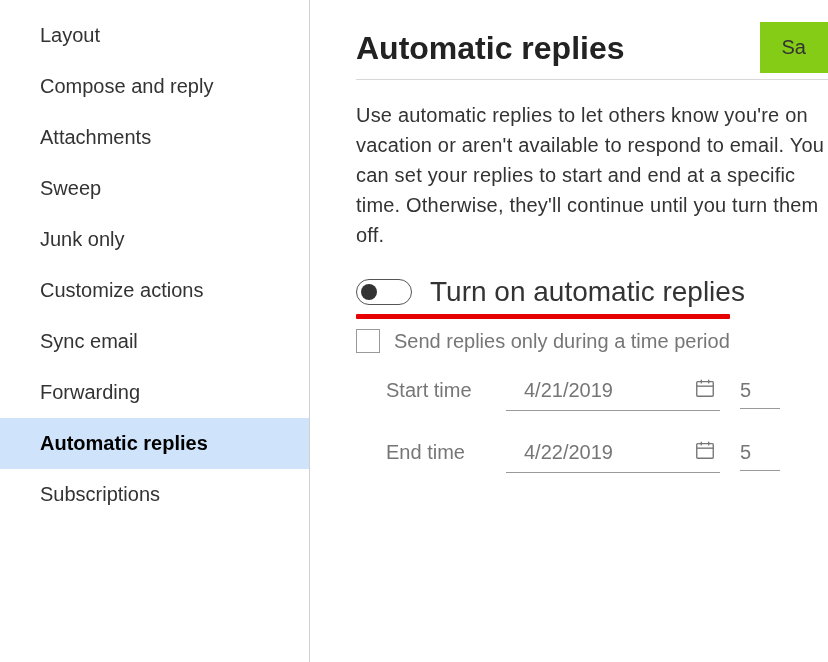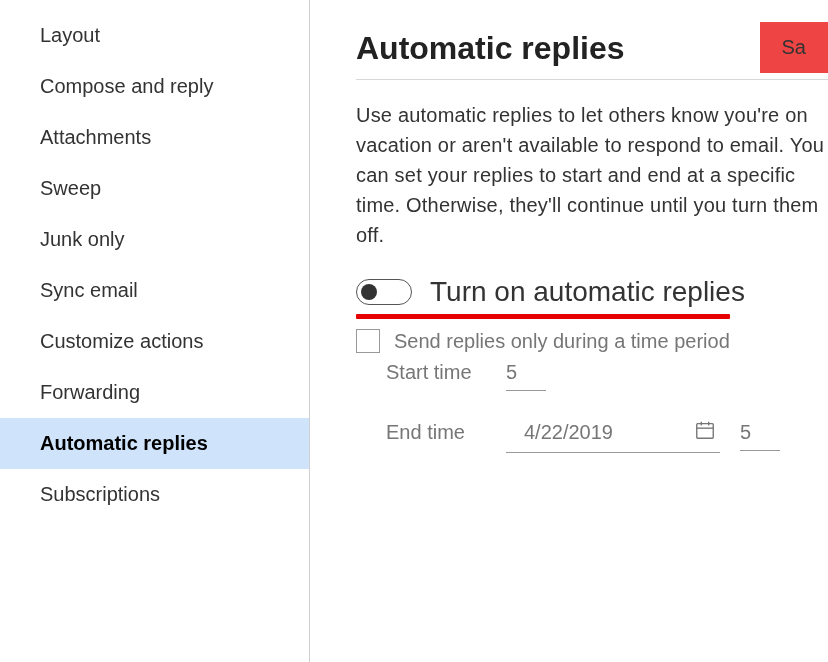--- a/index.html
+++ b/index.html
@@ -42,21 +42,21 @@
       align-items: center;
       justify-content: space-between;
       margin-bottom: 12px;
     }
     .page-title {
       font-size: 32px;
       font-weight: 600;
       color: #222;
     }
     .save-btn {
-      background: #ef4444;
+      background: #84cc16;
       border: none;
       padding: 14px 22px;
       font-size: 20px;
       color: #333;
       position: absolute;
       right: 0;
       top: 22px;
       cursor: default;
     }
     hr.divider {
@@ -105,21 +105,21 @@
       height: 5px;
       background: #e60000;
       width: 374px;
       margin-bottom: 10px;
       border-radius: 1px;
     }
     .checkbox-row {
       display: flex;
       align-items: center;
       gap: 14px;
-      margin-bottom: 8px;
+      margin-bottom: 24px;
       color: #767676;
       font-size: 20px;
     }
     .checkbox {
       width: 24px;
       height: 24px;
       border: 1.5px solid #999;
       background: #fff;
       cursor: pointer;
     }
@@ -174,22 +174,22 @@
   </style>
 </head>
 <body>
 
 <div class="sidebar">
   <div class="sidebar-item">Layout</div>
   <div class="sidebar-item">Compose and reply</div>
   <div class="sidebar-item">Attachments</div>
   <div class="sidebar-item">Sweep</div>
   <div class="sidebar-item">Junk only</div>
+  <div class="sidebar-item">Customize actions</div>
   <div class="sidebar-item">Sync email</div>
-  <div class="sidebar-item">Customize actions</div>
   <div class="sidebar-item">Forwarding</div>
   <div class="sidebar-item selected">Automatic replies</div>
   <div class="sidebar-item">Subscriptions</div>
 </div>
 
 <div class="main">
   <div class="header-row">
     <h1 class="page-title">Automatic replies</h1>
     <button class="save-btn">Sa</button>
   </div>
@@ -203,20 +203,31 @@
   <div class="red-underline"></div>
 
   <div class="checkbox-row">
     <div class="checkbox"></div>
     <span>Send replies only during a time period</span>
   </div>
 
   <div class="time-rows">
     <div class="time-row">
       <span class="time-label">Start time</span>
+      <div class="date-field">
+        <span>4/21/2019</span>
+        <span class="cal-icon">
+          <svg viewBox="0 0 24 24">
+              <rect x="3" y="5" width="18" height="16" rx="1" stroke-width="1.5"></rect>
+              <line x1="3" y1="10" x2="21" y2="10" stroke-width="1.5"></line>
+              <line x1="8" y1="3" x2="8" y2="7" stroke-width="1.5"></line>
+              <line x1="16" y1="3" x2="16" y2="7" stroke-width="1.5"></line>
+            </svg>
+        </span>
+      </div>
       <div class="time-field">5</div>
     </div>
     <div class="time-row">
       <span class="time-label">End time</span>
       <div class="date-field">
         <span>4/22/2019</span>
         <span class="cal-icon">
           <svg viewBox="0 0 24 24">
               <rect x="3" y="5" width="18" height="16" rx="1" stroke-width="1.5"></rect>
               <line x1="3" y1="10" x2="21" y2="10" stroke-width="1.5"></line>

